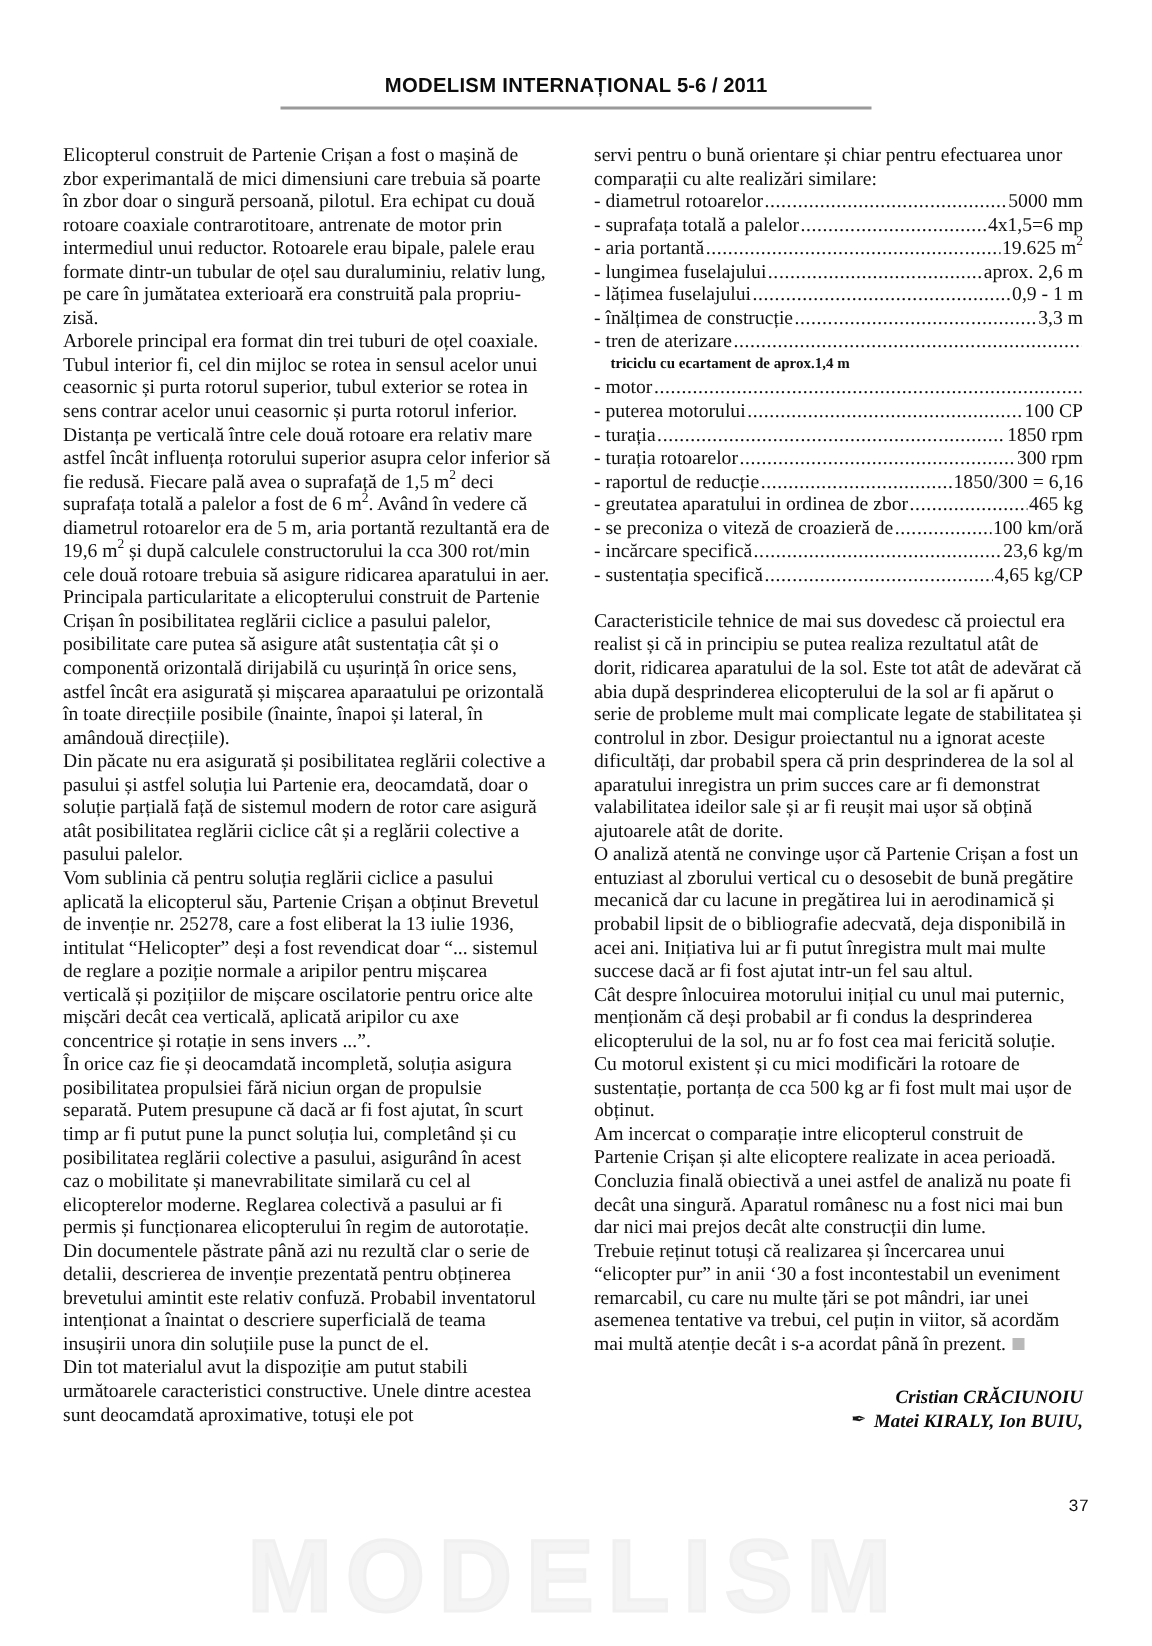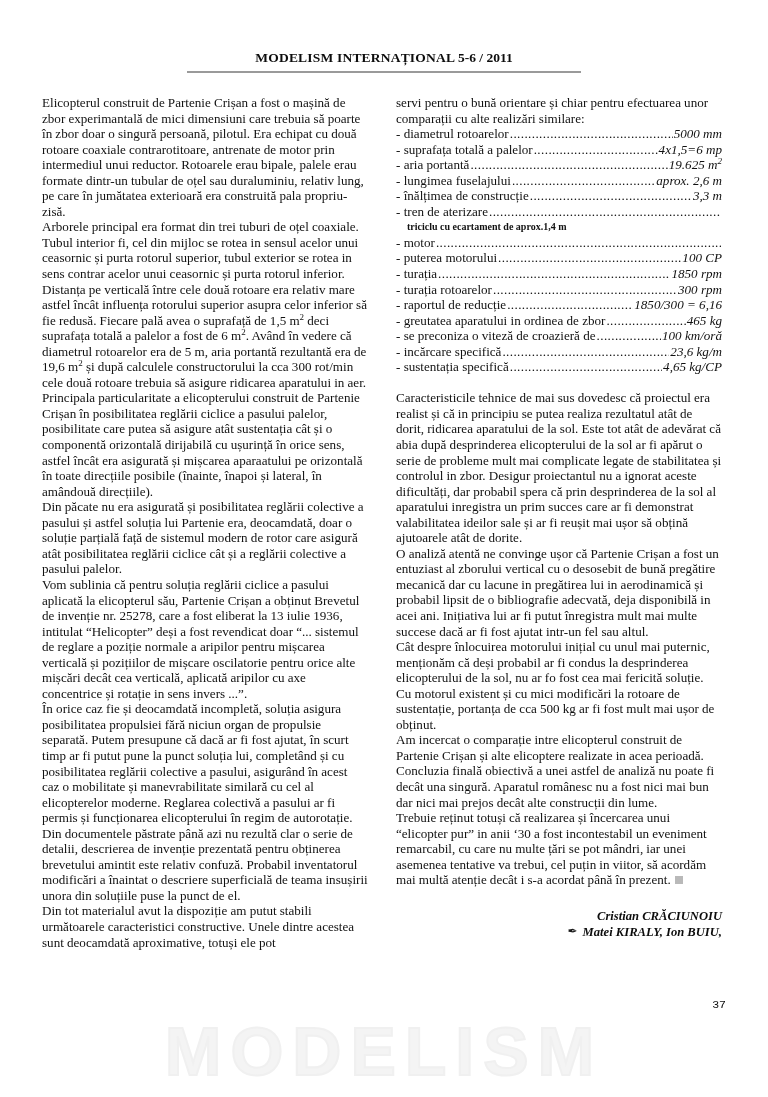--- a/index.html
+++ b/index.html
@@ -24,21 +24,21 @@
   
   .masthead {
     position: absolute;
     left: 0;
     right: 0;
     top: 48px;
     text-align: center;
   }
   .masthead-title {
     display: inline-block;
-    font-family: Liberation Serif, serif;
+    font-family: Liberation Sans, sans-serif;
     font-weight: bold;
     font-size: 13.5px;
     letter-spacing: 0.2px;
     color: #0d0d0d;
     white-space: nowrap;
   }
   .masthead-title .issue {
     font-weight: bold;
     letter-spacing: 0;
   }
@@ -114,21 +114,20 @@
     margin: 0 1px;
     min-width: 4px;
   }
   .spec-leader::before {
     content: "......................................................"
              "......................................................";
     letter-spacing: 0.4px;
   }
   .spec-value {
     flex: 0 0 auto;
-    font-style: italic;
   }
   .spec-cont {
     font-size: 10px;
     line-height: 15.55px;
     padding-left: 11px;
     white-space: nowrap;
     font-weight: bold;
   }
 
   sup.sq {
@@ -196,21 +195,21 @@
 
   <div class="columns">
 
     <div class="col">
       <p class="body">Elicopterul construit de Partenie Crișan a fost o mașină de zbor experimantală de mici dimensiuni care trebuia să poarte în zbor doar o singură persoană, pilotul. Era echipat cu două rotoare coaxiale contrarotitoare, antrenate de motor prin intermediul unui reductor. Rotoarele erau bipale, palele erau formate dintr-un tubular de oțel sau duraluminiu, relativ lung, pe care în jumătatea exterioară era construită pala propriu-zisă.</p>
       <p class="body">Arborele principal era format din trei tuburi de oțel coaxiale. Tubul interior fi, cel din mijloc se rotea in sensul acelor unui ceasornic și purta rotorul superior, tubul exterior se rotea in sens contrar acelor unui ceasornic și purta rotorul inferior. Distanța pe verticală între cele două rotoare era relativ mare astfel încât influența rotorului superior asupra celor inferior să fie redusă. Fiecare pală avea o suprafață de 1,5 m<sup class="sq">2</sup> deci suprafața totală a palelor a fost de 6 m<sup class="sq">2</sup>. Având în vedere că diametrul rotoarelor era de 5 m, aria portantă rezultantă era de 19,6 m<sup class="sq">2</sup> și după calculele constructorului la cca 300 rot/min cele două rotoare trebuia să asigure ridicarea aparatului in aer.</p>
       <p class="body">Principala particularitate a elicopterului construit de Partenie Crișan în posibilitatea reglării ciclice a pasului palelor, posibilitate care putea să asigure atât sustentația cât și o componentă orizontală dirijabilă cu ușurință în orice sens, astfel încât era asigurată și mișcarea aparaatului pe orizontală în toate direcțiile posibile (înainte, înapoi și lateral, în amândouă direcțiile).</p>
       <p class="body">Din păcate nu era asigurată și posibilitatea reglării colective a pasului și astfel soluția lui Partenie era, deocamdată, doar o soluție parțială față de sistemul modern de rotor care asigură atât posibilitatea reglării ciclice cât și a reglării colective a pasului palelor.</p>
       <p class="body">Vom sublinia că pentru soluția reglării ciclice a pasului aplicată la elicopterul său, Partenie Crișan a obținut Brevetul de invenție nr. 25278, care a fost eliberat la 13 iulie 1936, intitulat “Helicopter” deși a fost revendicat doar “... sistemul de reglare a poziție normale a aripilor pentru mișcarea verticală și pozițiilor de mișcare oscilatorie pentru orice alte mișcări decât cea verticală, aplicată aripilor cu axe concentrice și rotație in sens invers ...”.</p>
       <p class="body">În orice caz fie și deocamdată incompletă, soluția asigura posibilitatea propulsiei fără niciun organ de propulsie separată. Putem presupune că dacă ar fi fost ajutat, în scurt timp ar fi putut pune la punct soluția lui, completând și cu posibilitatea reglării colective a pasului, asigurând în acest caz o mobilitate și manevrabilitate similară cu cel al elicopterelor moderne. Reglarea colectivă a pasului ar fi permis și funcționarea elicopterului în regim de autorotație.</p>
-      <p class="body">Din documentele păstrate până azi nu rezultă clar o serie de detalii, descrierea de invenție prezentată pentru obținerea brevetului amintit este relativ confuză. Probabil inventatorul modificări a înaintat o descriere superficială de teama insușirii unora din soluțiile puse la punct de el.</p>
+      <p class="body">Din documentele păstrate până azi nu rezultă clar o serie de detalii, descrierea de invenție prezentată pentru obținerea brevetului amintit este relativ confuză. Probabil inventatorul intenționat a înaintat o descriere superficială de teama insușirii unora din soluțiile puse la punct de el.</p>
       <p class="body">Din tot materialul avut la dispoziție am putut stabili următoarele caracteristici constructive. Unele dintre acestea sunt deocamdată aproximative, totuși ele pot</p>
     </div>
 
     <div class="col">
       <p class="body">servi pentru o bună orientare și chiar pentru efectuarea unor comparații cu alte realizări similare:</p>
 
       <ul class="spec-list">
         <li class="spec-row">
           <span class="spec-label">- diametrul rotoarelor</span>
           <span class="spec-leader"></span>
@@ -223,20 +222,25 @@
         </li>
         <li class="spec-row">
           <span class="spec-label">- aria portantă</span>
           <span class="spec-leader"></span>
           <span class="spec-value">19.625 m<sup class="sq">2</sup></span>
         </li>
         <li class="spec-row">
           <span class="spec-label">- lungimea fuselajului</span>
           <span class="spec-leader"></span>
           <span class="spec-value">aprox. 2,6 m</span>
+        </li>
+        <li class="spec-row">
+          <span class="spec-label">- lățimea fuselajului</span>
+          <span class="spec-leader"></span>
+          <span class="spec-value">0,9 - 1 m</span>
         </li>
         <li class="spec-row">
           <span class="spec-label">- înălțimea de construcție</span>
           <span class="spec-leader"></span>
           <span class="spec-value">3,3 m</span>
         </li>
 
         <li class="spec-row no-value">
           <span class="spec-label">- tren de aterizare</span>
           <span class="spec-leader"></span>

